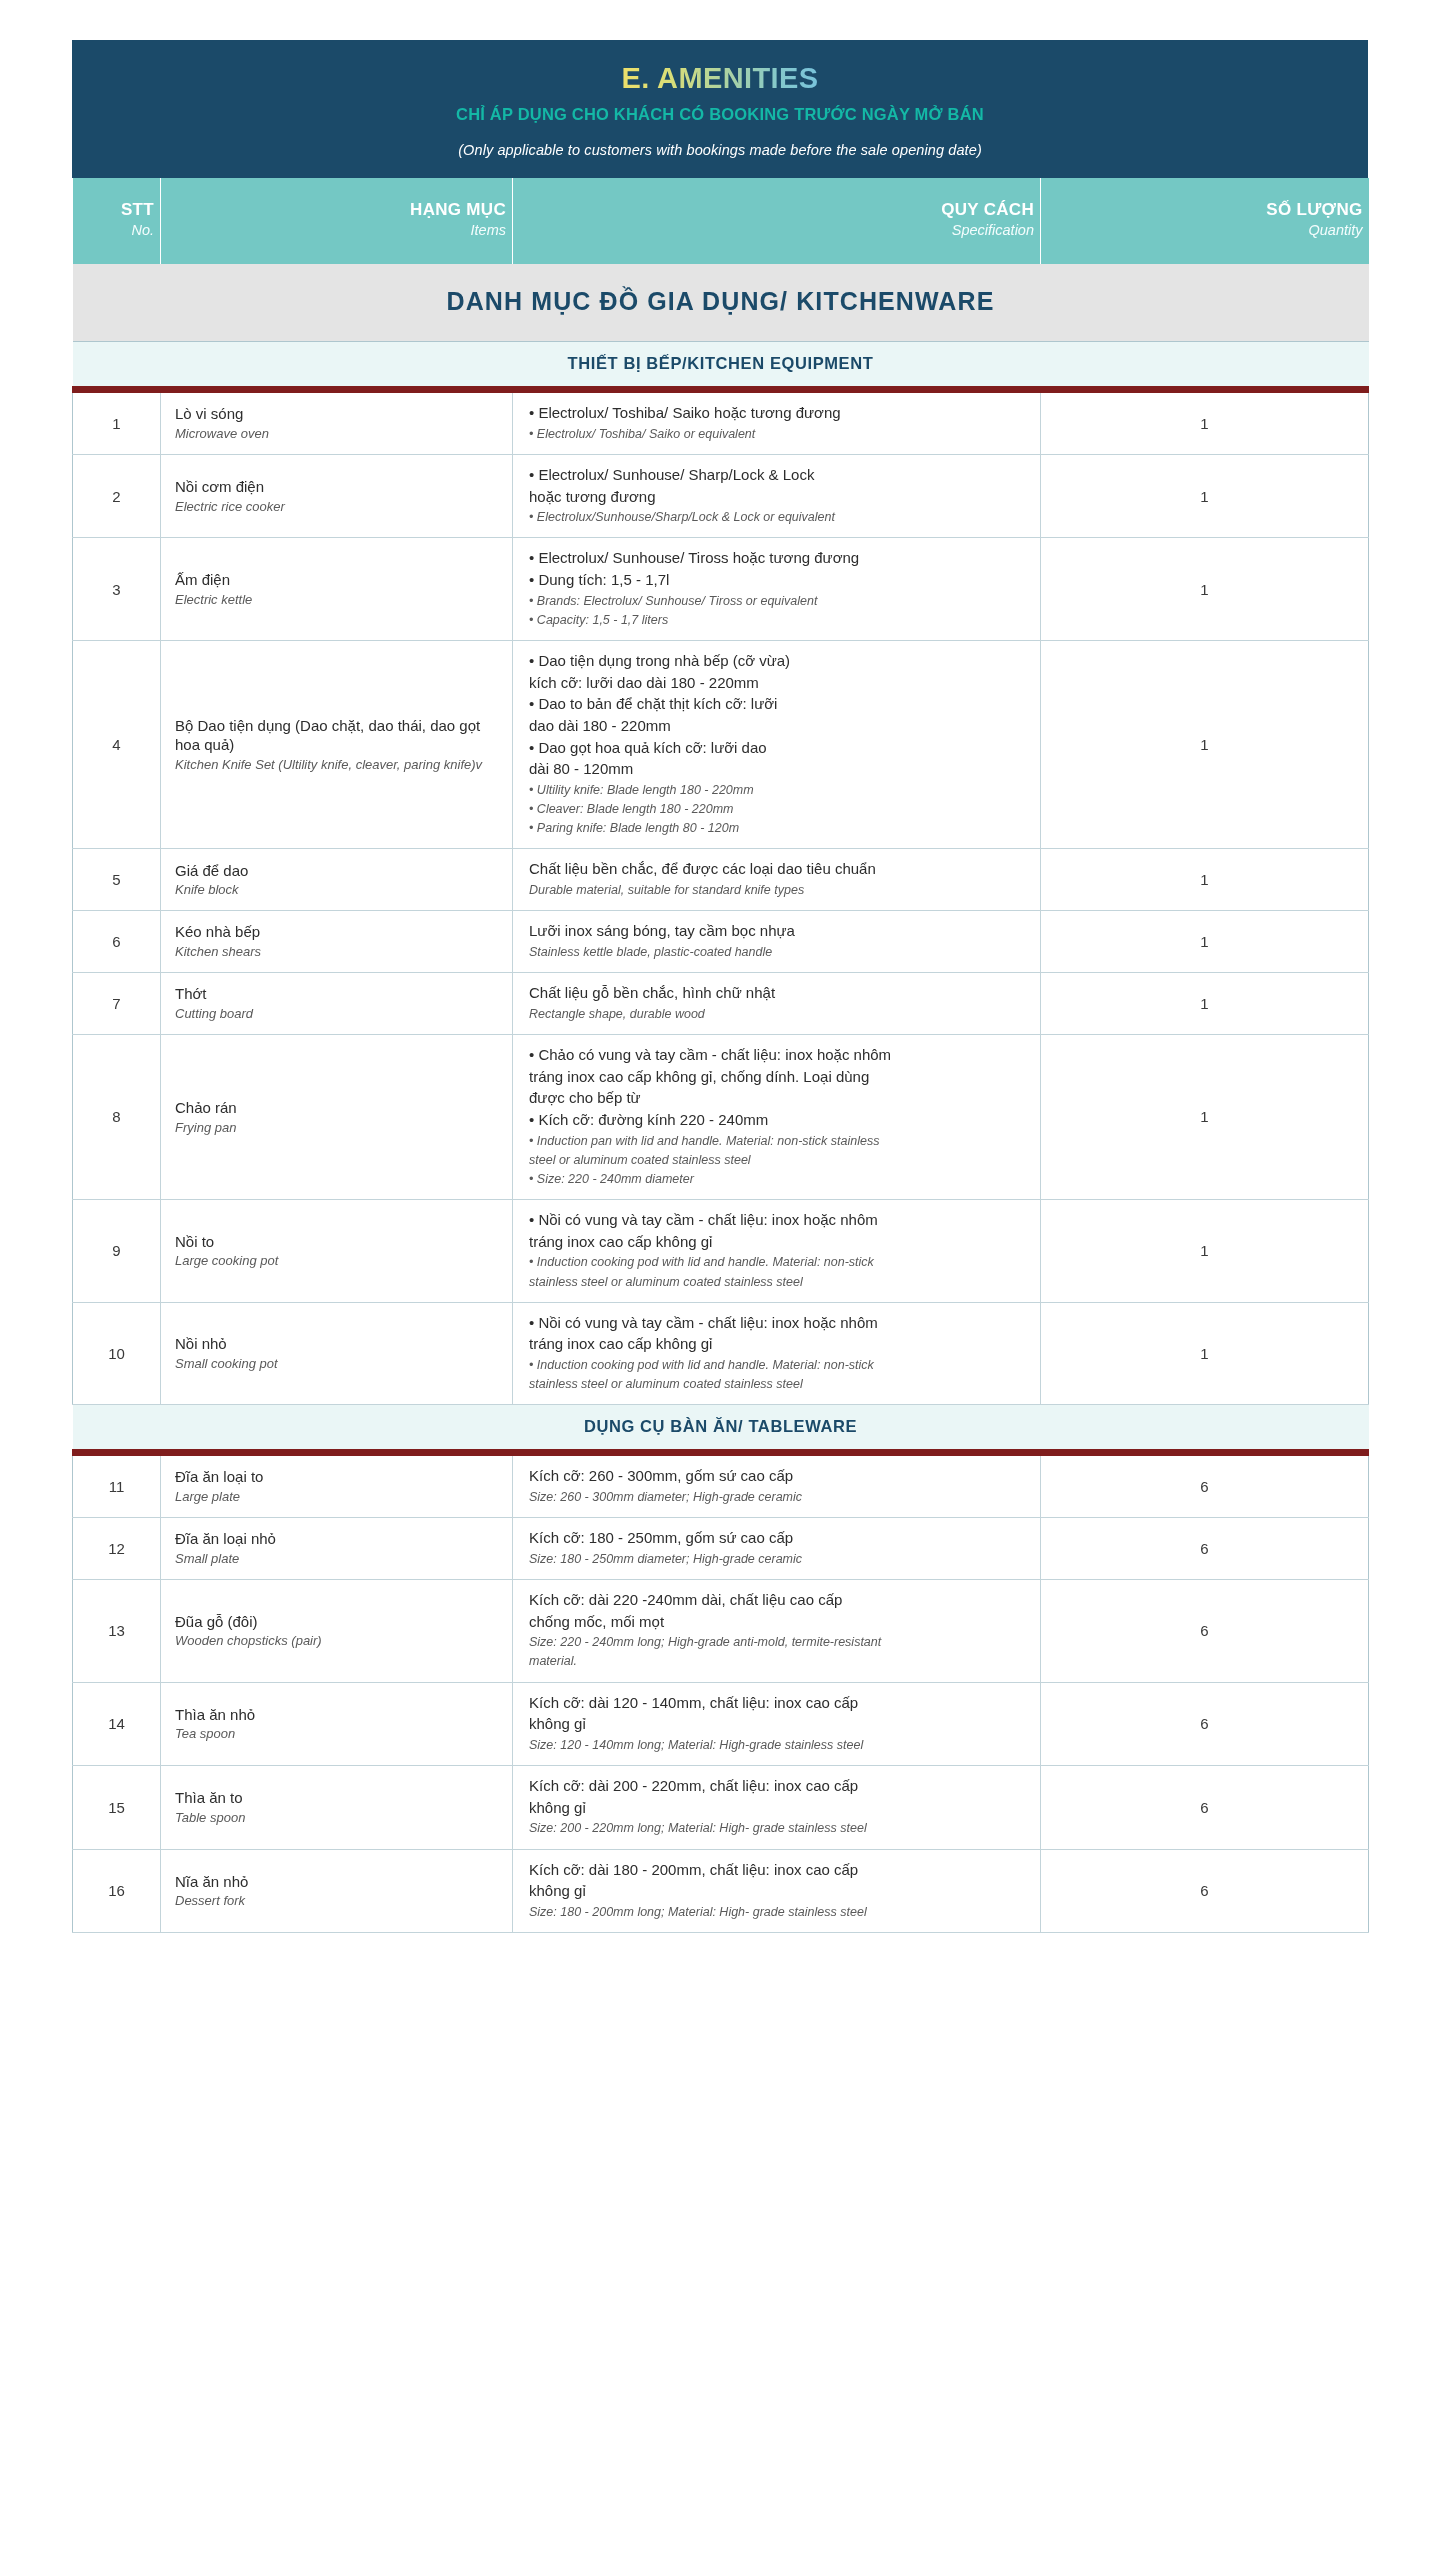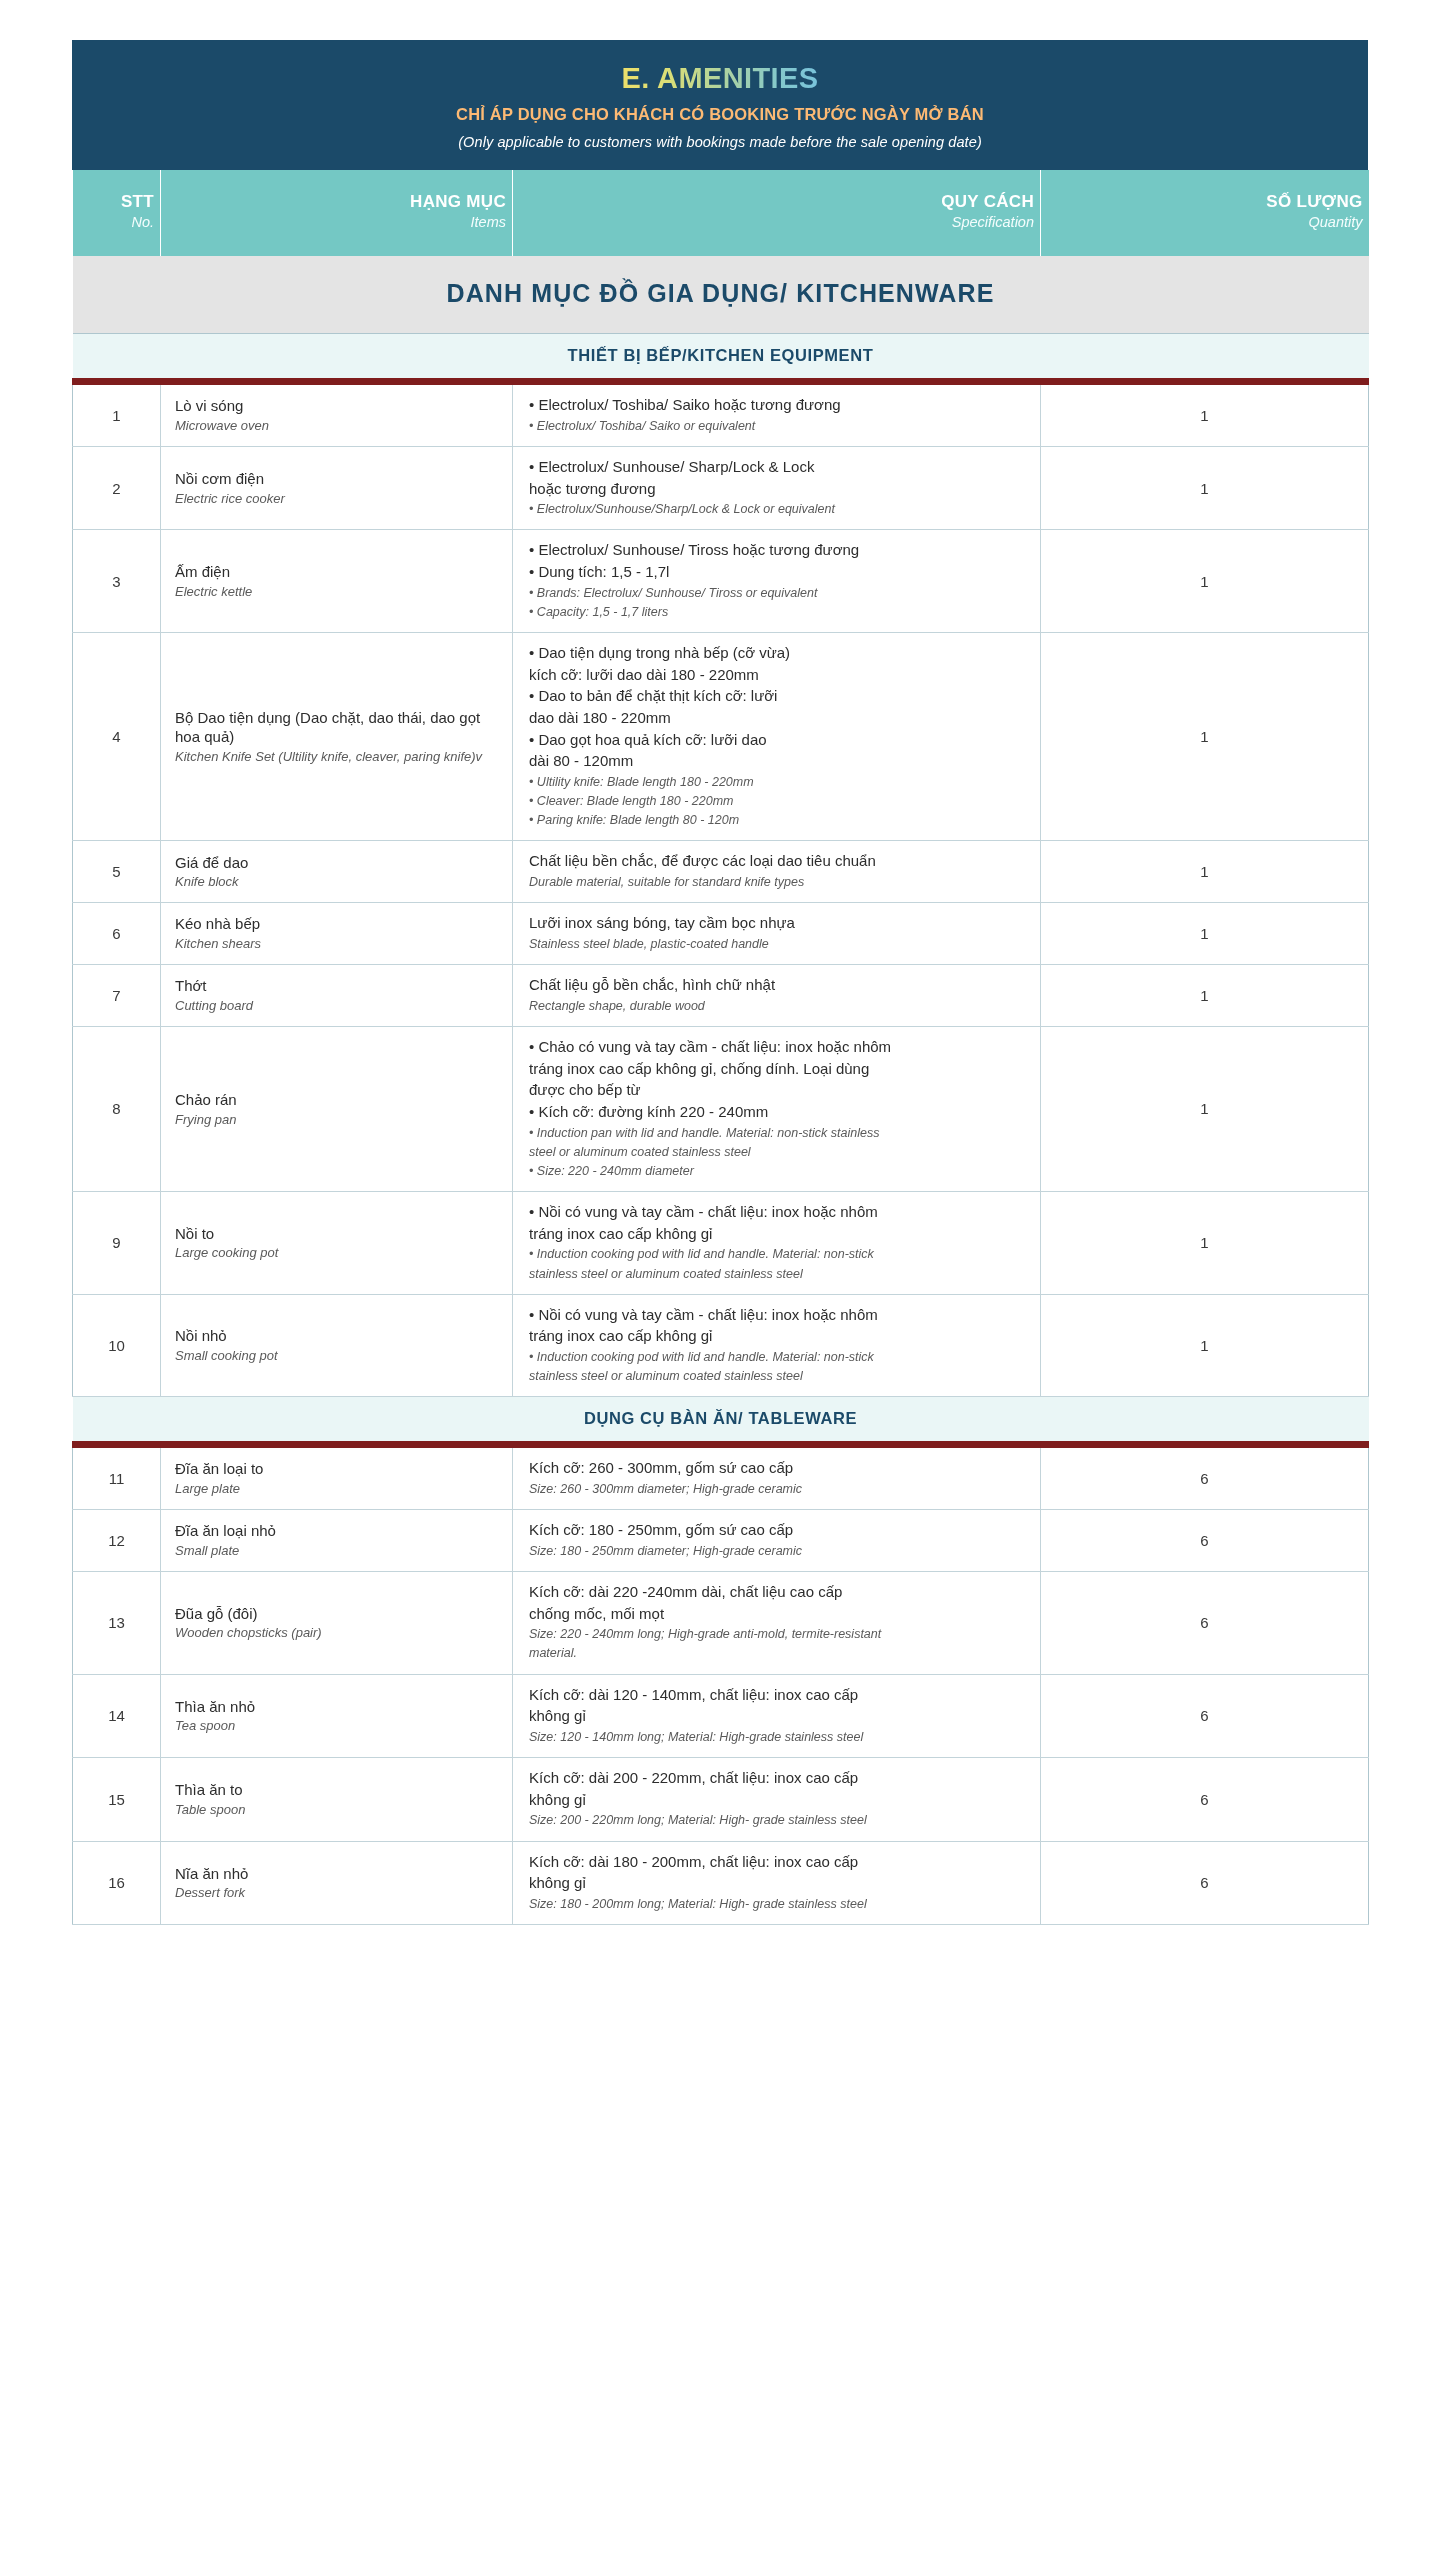--- a/index.html
+++ b/index.html
@@ -34,22 +34,22 @@
     -webkit-background-clip: text;
     background-clip: text;
     -webkit-text-fill-color: transparent;
     color: #C9D98C;
     display: inline-block;
   }
   .banner-sub1 {
     font-size: 16.5px;
     font-weight: bold;
     letter-spacing: 0.2px;
-    color: #fdba74;
-    margin-bottom: 10px;
+    color: #14b8a6;
+    margin-bottom: 18px;
   }
   .banner-sub2 {
     font-size: 14.5px;
     font-style: italic;
     color: #ffffff;
     letter-spacing: 0.1px;
   }
 
   
   table.main {
@@ -291,21 +291,21 @@
           <td class="stt">6</td>
           <td class="item">
             <div class="vn">Kéo nhà bếp</div>
             <div class="en">Kitchen shears</div>
           </td>
           <td class="spec">
             <div class="vn">
               <div>Lưỡi inox sáng bóng, tay cầm bọc nhựa</div>
             </div>
             <div class="en">
-              <div>Stainless steel blade, plastic-coated handle</div>
+              <div>Stainless kettle blade, plastic-coated handle</div>
             </div>
           </td>
           <td class="qty">1</td>
         </tr>
         <tr class="data">
           <td class="stt">7</td>
           <td class="item">
             <div class="vn">Thớt</div>
             <div class="en">Cutting board</div>
           </td>

